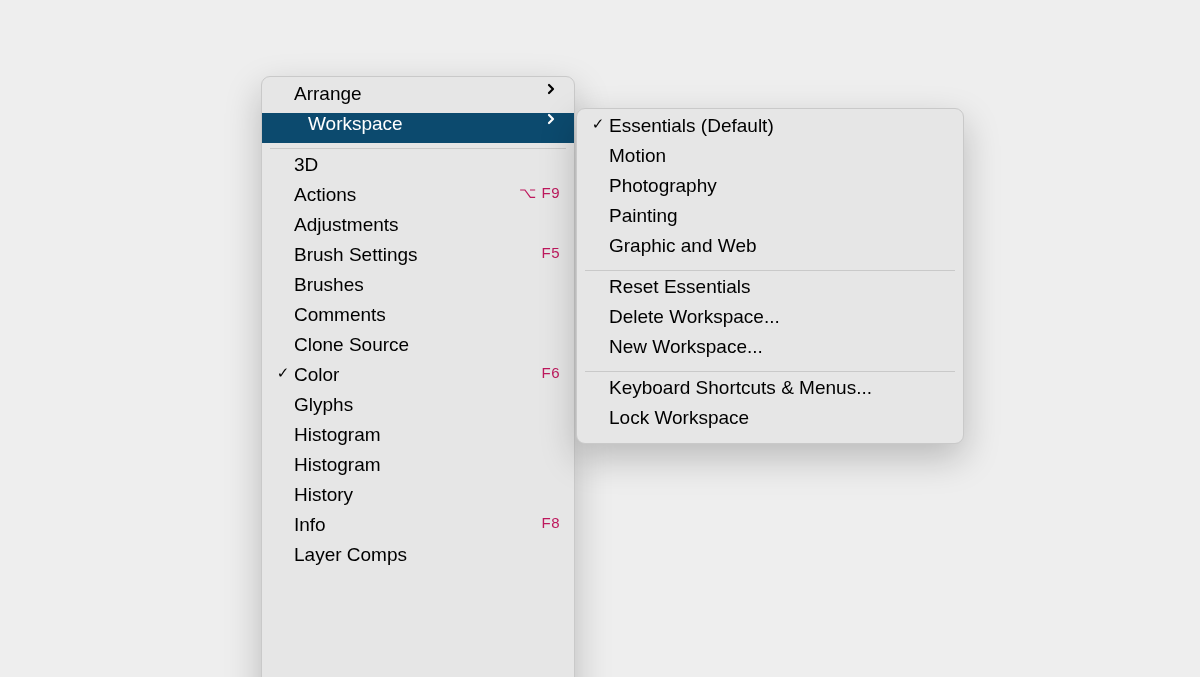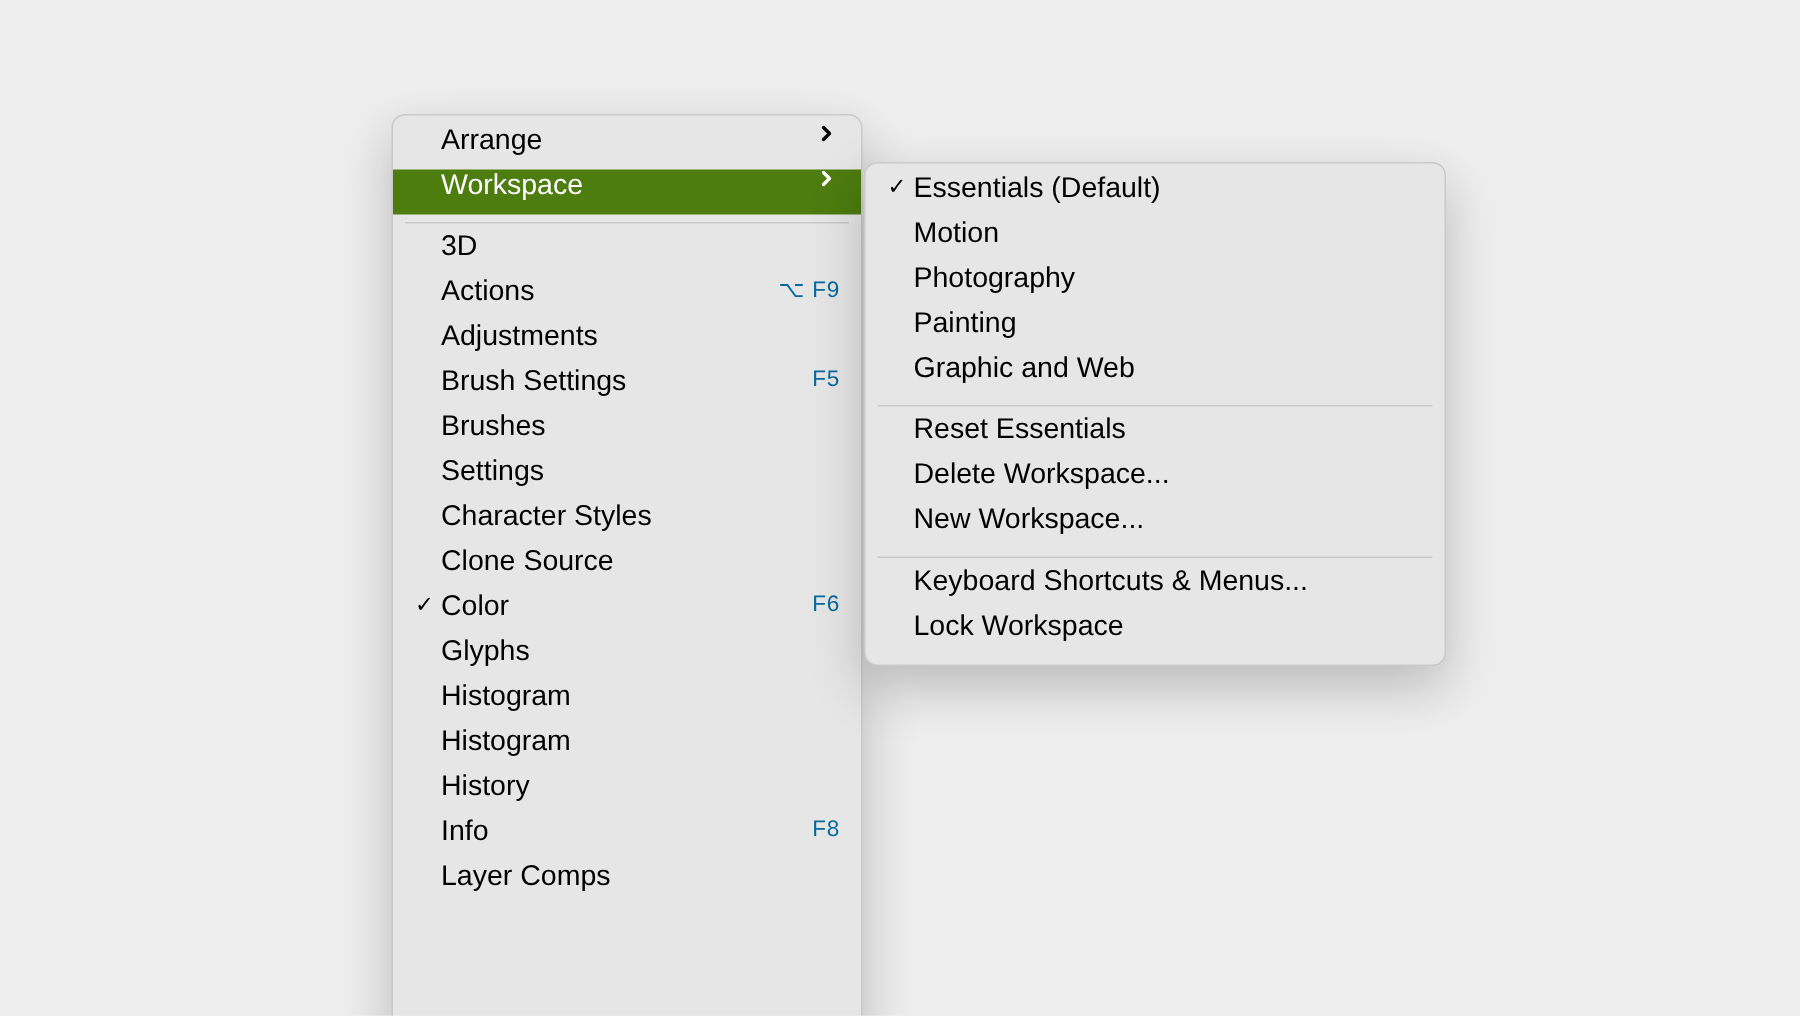--- a/index.html
+++ b/index.html
@@ -50,34 +50,35 @@
     font-size: 15px;
   }
 
   .label {
     flex: 1;
     white-space: nowrap;
   }
 
   .shortcut {
     font-size: 15px;
-    color: #0369a1;
+    color: #be185d;
     letter-spacing: 0.5px;
   }
 
   .chevron {
     width: 14px;
     text-align: right;
   }
   .chevron svg { display: block; }
 
   .item.selected {
-    background: #4d7c0f;
+    background: #0c4a6e;
     color: #fff;
     border-radius: 0;
+    gap: 14px;
   }
   .item.selected .chev-path { stroke: #fff; }
 
   .sep {
     height: 1px;
     background: #c9c9c9;
     margin: 5px 8px;
   }
 
 </style>
@@ -121,25 +122,21 @@
       <span class="check-col"></span>
       <span class="label">Brush Settings</span>
       <span class="shortcut">F5</span>
     </div>
     <div class="item">
       <span class="check-col"></span>
       <span class="label">Brushes</span>
     </div>
     <div class="item">
       <span class="check-col"></span>
-      <span class="label">Settings</span>
-    </div>
-    <div class="item">
-      <span class="check-col"></span>
-      <span class="label">Character Styles</span>
+      <span class="label">Comments</span>
     </div>
     <div class="item">
       <span class="check-col"></span>
       <span class="label">Clone Source</span>
     </div>
     <div class="item">
       <span class="check-col">✓</span>
       <span class="label">Color</span>
       <span class="shortcut">F6</span>
     </div>

